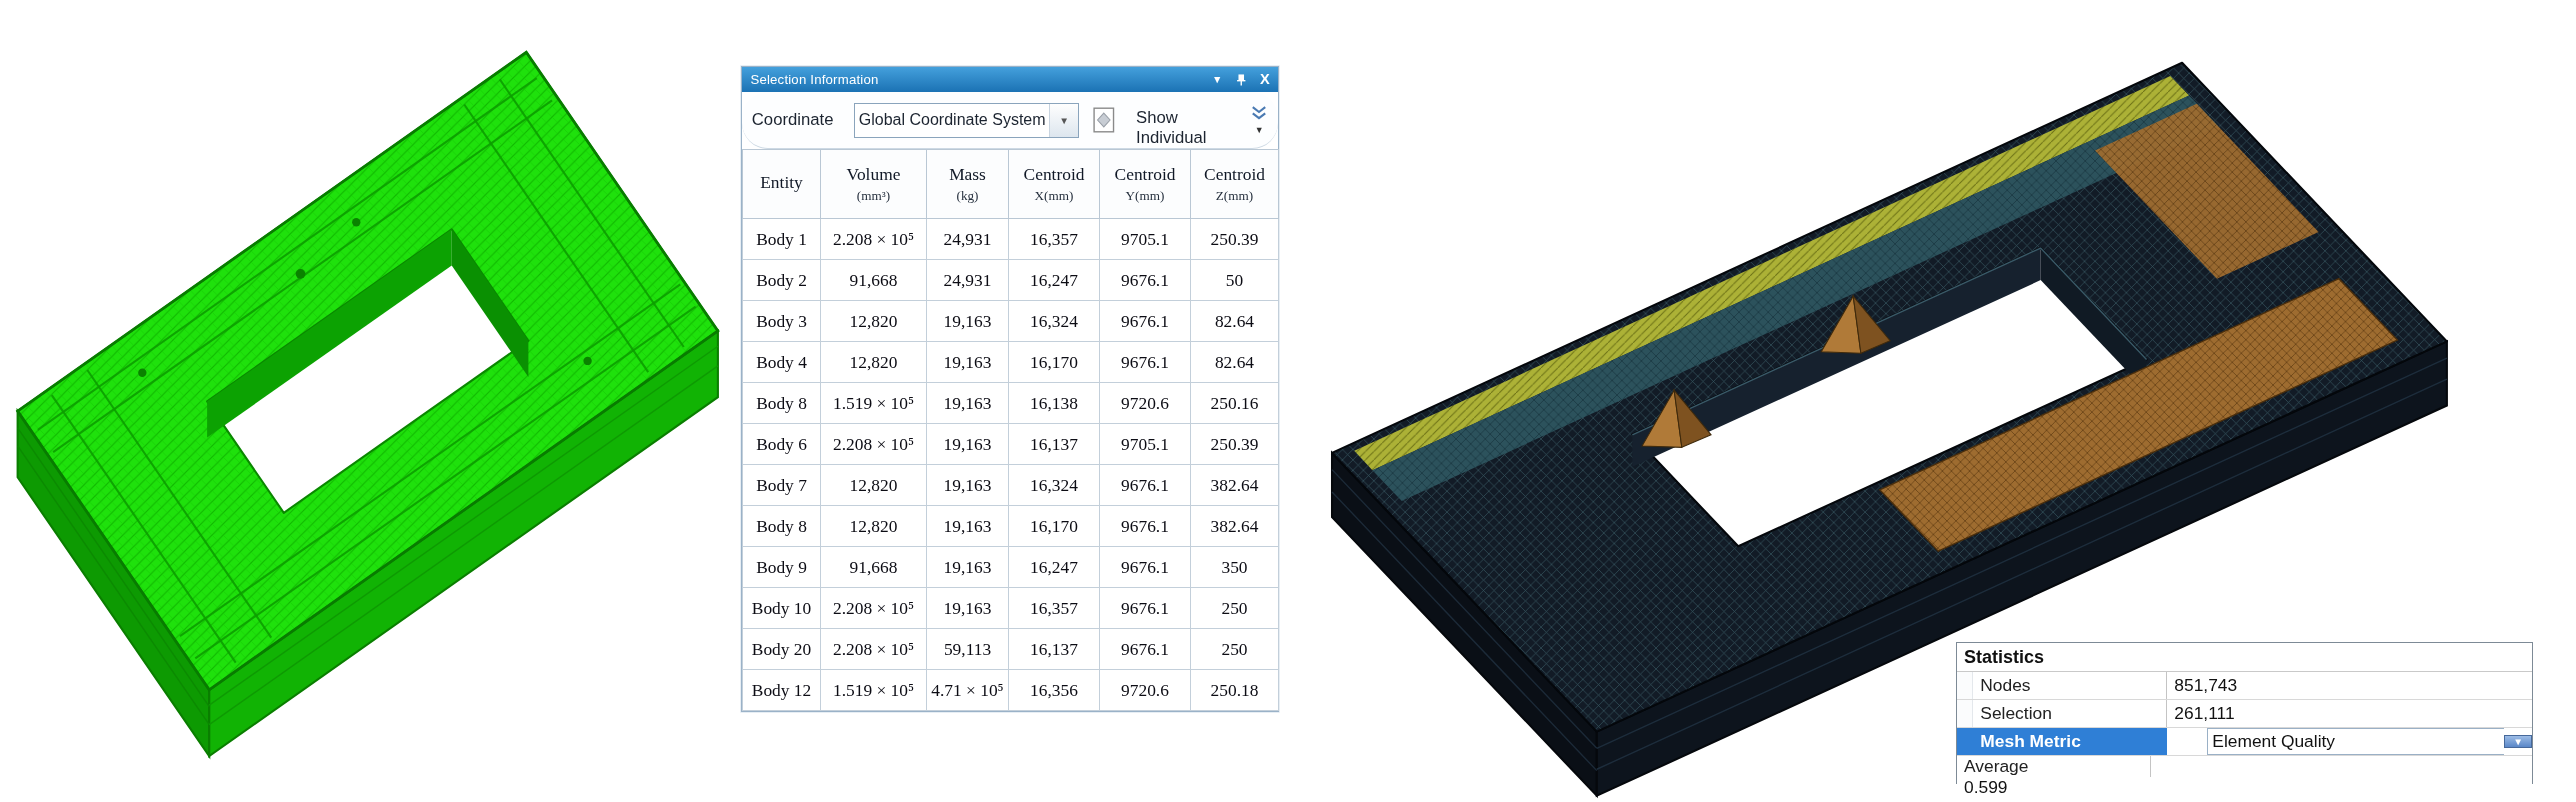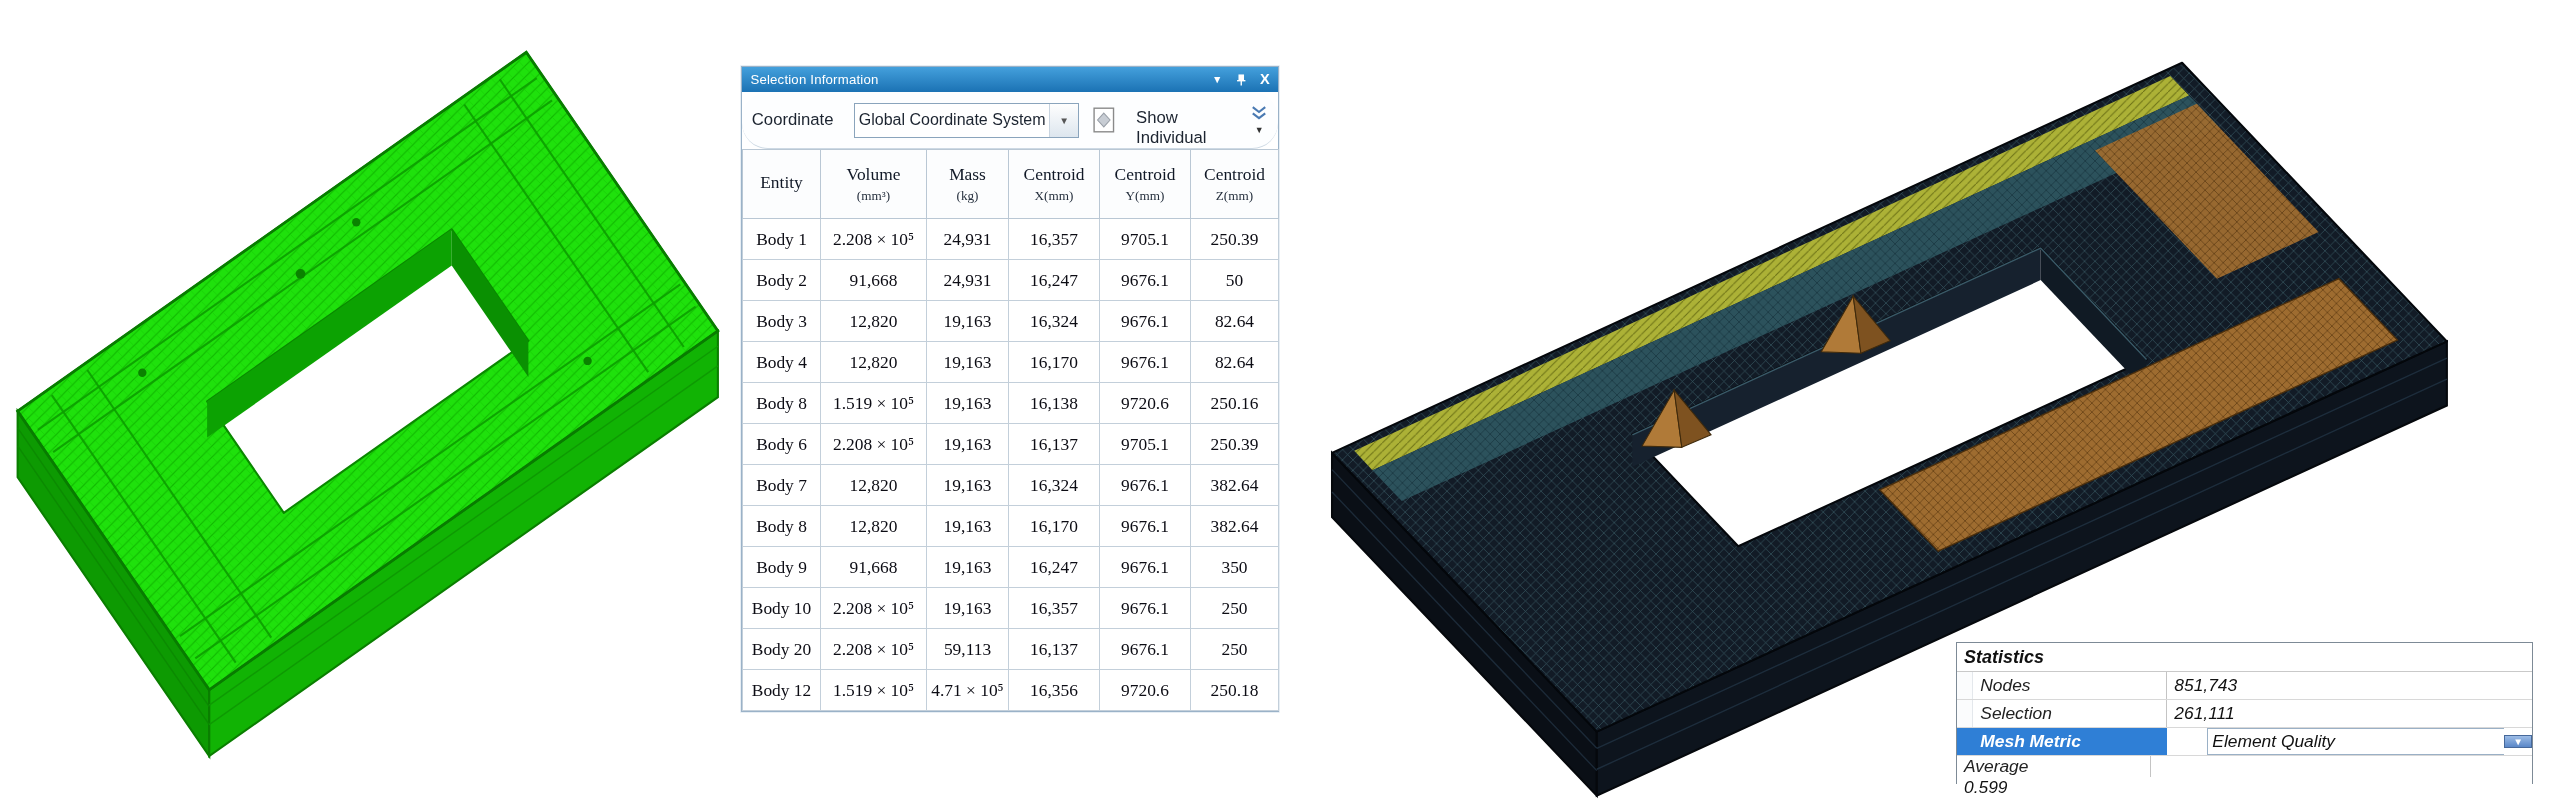--- a/index.html
+++ b/index.html
@@ -37,21 +37,21 @@
   .sel-table{width:535px;border-collapse:collapse;table-layout:fixed;
              font-family:"Liberation Serif","DejaVu Serif",serif;}
   .sel-table th{height:66px;border:0.7px solid #b9c7d4;font-weight:normal;color:#101826;
                 background:#fcfdfe;vertical-align:middle;}
   .h-label{display:block;font-size:17.4px;}
   .h-unit{display:block;font-size:13.2px;margin-top:2.8px;color:#26303e;}
   .sel-table td{height:38px;border:0.7px solid #c3cfda;text-align:center;font-size:17.4px;color:#0c0c14;}
 
   
   .stats-panel{position:absolute;left:1956px;top:642px;width:577px;background:#fff;
-               border:1.4px solid #7d8a96;box-sizing:border-box;z-index:5;font-style:italic;}
+               border:1.4px solid #7d8a96;box-sizing:border-box;z-index:5;}
   .stats-title{height:28px;line-height:28px;font-size:18px;font-weight:bold;color:#111;
                padding-left:7px;border-bottom:0.7px solid #c9c9c9;}
   .stats-row{display:flex;height:27px;align-items:stretch;border-bottom:0.7px solid #d8d8d8;}
   .stats-row:last-child{border-bottom:none;flex-direction:column;}
   .s-gut{width:15.3px;border-right:0.7px solid #e4e8ec;background:#fbfcfd;}
   .s-lab{width:194px;display:flex;align-items:center;padding-left:7px;font-size:17.4px;
          color:#222;border-right:0.7px solid #c4c4c4;box-sizing:border-box;}
   .s-val{flex:1;display:flex;align-items:center;padding-left:7px;font-size:17.4px;color:#111;
          background:#fff;}
   .stats-row.selected .s-gut,

